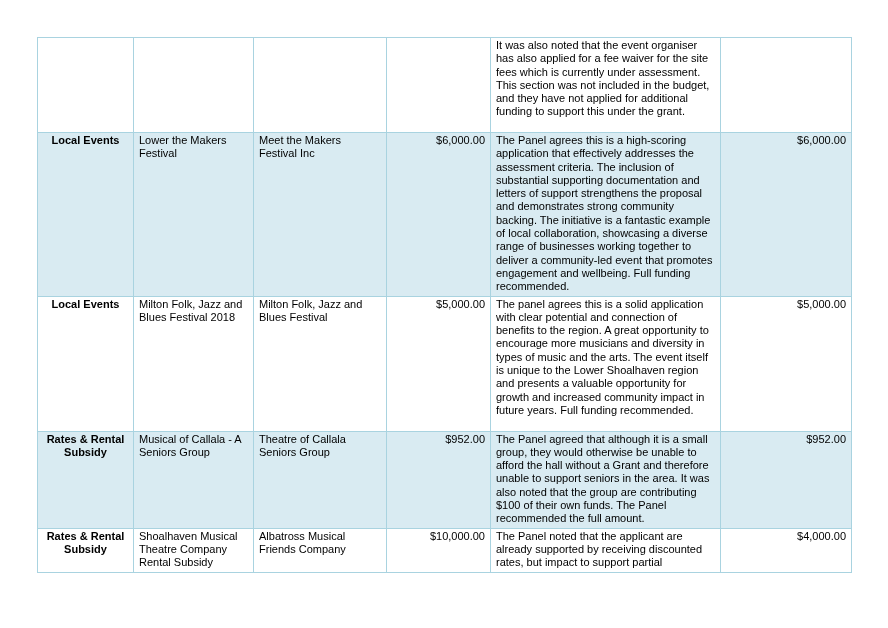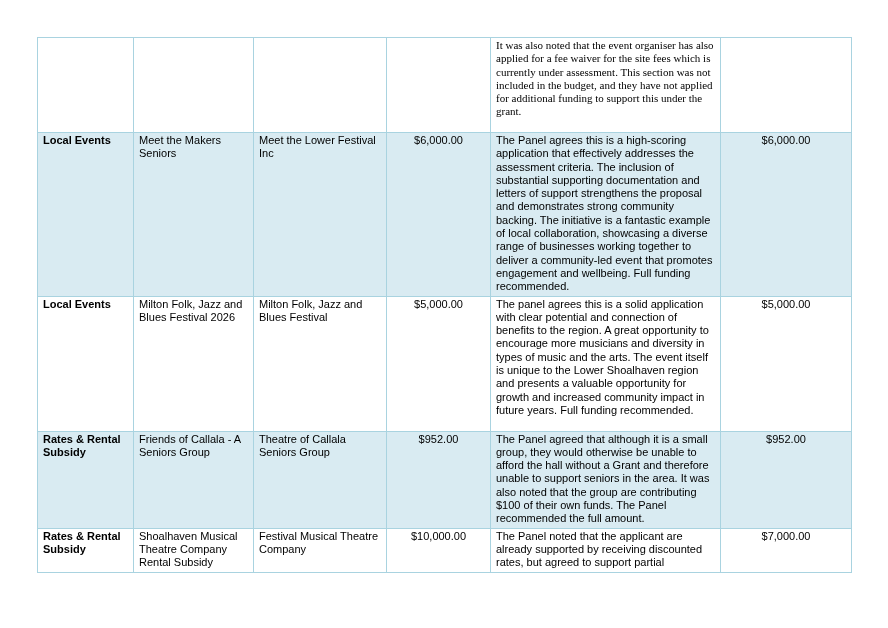--- a/index.html
+++ b/index.html
@@ -32,27 +32,27 @@
     padding: 1px 5px 2px 5px;
     overflow: hidden;
     word-wrap: break-word;
     background: #ffffff;
   }
   tr.shaded td {
     background: #d9ebf2;
   }
   td.cat {
     font-weight: bold;
-    text-align: left;
+    text-align: center;
   }
   td.amt {
-    text-align: center;
+    text-align: right;
     margin-left: 12px;
   }
-  tr.r1 { height: 95px; font-family: Liberation Serif, serif; }
+  tr.r1 { height: 95px; }
   tr.r2 { height: 160px; }
   tr.r3 { height: 135px; }
   tr.r4 { height: 93px; }
   tr.r5 { height: 40px; }
 </style>
 </head>
 <body>
 
 <div class="page">
   <table class="grants">
@@ -68,45 +68,45 @@
       <tr class="r1">
         <td class="cat"></td>
         <td></td>
         <td></td>
         <td class="amt"></td>
         <td>It was also noted that the event organiser has also applied for a fee waiver for the site fees which is currently under assessment. This section was not included in the budget, and they have not applied for additional funding to support this under the grant.</td>
         <td class="amt"></td>
       </tr>
       <tr class="r2 shaded">
         <td class="cat">Local Events</td>
-        <td>Meet the Makers Seniors</td>
-        <td>Meet the Lower Festival Inc</td>
+        <td>Lower the Makers Festival</td>
+        <td>Meet the Makers Festival Inc</td>
         <td class="amt">$6,000.00</td>
         <td>The Panel agrees this is a high-scoring application that effectively addresses the assessment criteria. The inclusion of substantial supporting documentation and letters of support strengthens the proposal and demonstrates strong community backing. The initiative is a fantastic example of local collaboration, showcasing a diverse range of businesses working together to deliver a community-led event that promotes engagement and wellbeing. Full funding recommended.</td>
         <td class="amt">$6,000.00</td>
       </tr>
       <tr class="r3">
         <td class="cat">Local Events</td>
-        <td>Milton Folk, Jazz and Blues Festival 2026</td>
+        <td>Milton Folk, Jazz and Blues Festival 2018</td>
         <td>Milton Folk, Jazz and Blues Festival</td>
         <td class="amt">$5,000.00</td>
         <td>The panel agrees this is a solid application with clear potential and connection of benefits to the region. A great opportunity to encourage more musicians and diversity in types of music and the arts. The event itself is unique to the Lower Shoalhaven region and presents a valuable opportunity for growth and increased community impact in future years. Full funding recommended.</td>
         <td class="amt">$5,000.00</td>
       </tr>
       <tr class="r4 shaded">
         <td class="cat">Rates &amp; Rental Subsidy</td>
-        <td>Friends of Callala - A Seniors Group</td>
+        <td>Musical of Callala - A Seniors Group</td>
         <td>Theatre of Callala Seniors Group</td>
         <td class="amt">$952.00</td>
         <td>The Panel agreed that although it is a small group, they would otherwise be unable to afford the hall without a Grant and therefore unable to support seniors in the area. It was also noted that the group are contributing $100 of their own funds. The Panel recommended the full amount.</td>
         <td class="amt">$952.00</td>
       </tr>
       <tr class="r5">
         <td class="cat">Rates &amp; Rental Subsidy</td>
         <td>Shoalhaven Musical Theatre Company Rental Subsidy</td>
-        <td>Festival Musical Theatre Company</td>
+        <td>Albatross Musical Friends Company</td>
         <td class="amt">$10,000.00</td>
-        <td>The Panel noted that the applicant are already supported by receiving discounted rates, but agreed to support partial</td>
-        <td class="amt">$7,000.00</td>
+        <td>The Panel noted that the applicant are already supported by receiving discounted rates, but impact to support partial</td>
+        <td class="amt">$4,000.00</td>
       </tr>
     </tbody>
   </table>
 </div>
 
 </body></html>

